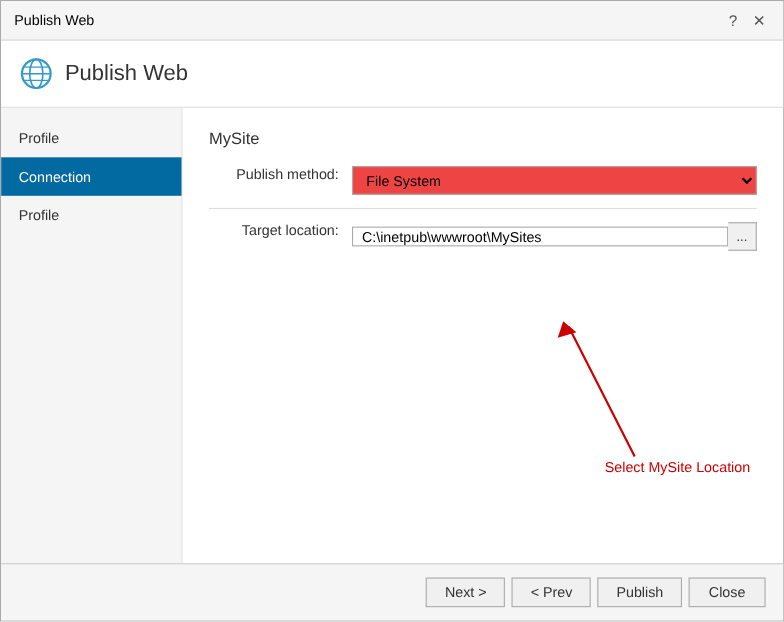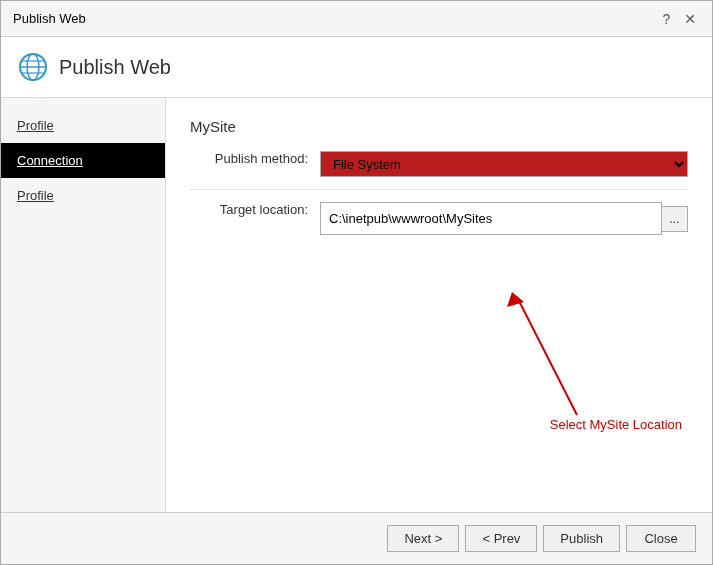--- a/index.html
+++ b/index.html
@@ -73,24 +73,23 @@
       width: 165px;
       background: #f5f5f5;
       border-right: 1px solid #ddd;
       padding-top: 10px;
     }
     .sidebar-item {
       padding: 10px 16px;
       cursor: pointer;
       color: #333;
       font-size: 13px;
-      text-decoration: underline;
     }
     .sidebar-item.active {
-      background: #000000;
+      background: #0369a1;
       color: white;
     }
     .sidebar-item.active::after {
       content: '';
     }
 
     .main-content {
       flex: 1;
       background: white;
       padding: 20px 24px;
@@ -115,40 +114,40 @@
       color: #333;
       font-size: 13px;
     }
     .form-control {
       flex: 1;
     }
     select.form-select {
       width: 100%;
       padding: 4px 8px;
       border: 1px solid #aaa;
-      background: #b91c1c;
+      background: #ef4444;
       font-size: 13px;
       height: 26px;
       appearance: auto;
     }
     .divider {
       border: none;
       border-top: 1px solid #ddd;
       margin: 12px 0;
     }
     .input-group {
       display: flex;
       align-items: center;
     }
     .input-group input {
       flex: 1;
       padding: 4px 8px;
       border: 1px solid #aaa;
       font-size: 13px;
-      height: 33px;
+      height: 18px;
       outline: none;
     }
     .browse-btn {
       width: 26px;
       height: 26px;
       border: 1px solid #aaa;
       background: #f0f0f0;
       cursor: pointer;
       font-size: 12px;
       display: flex;

